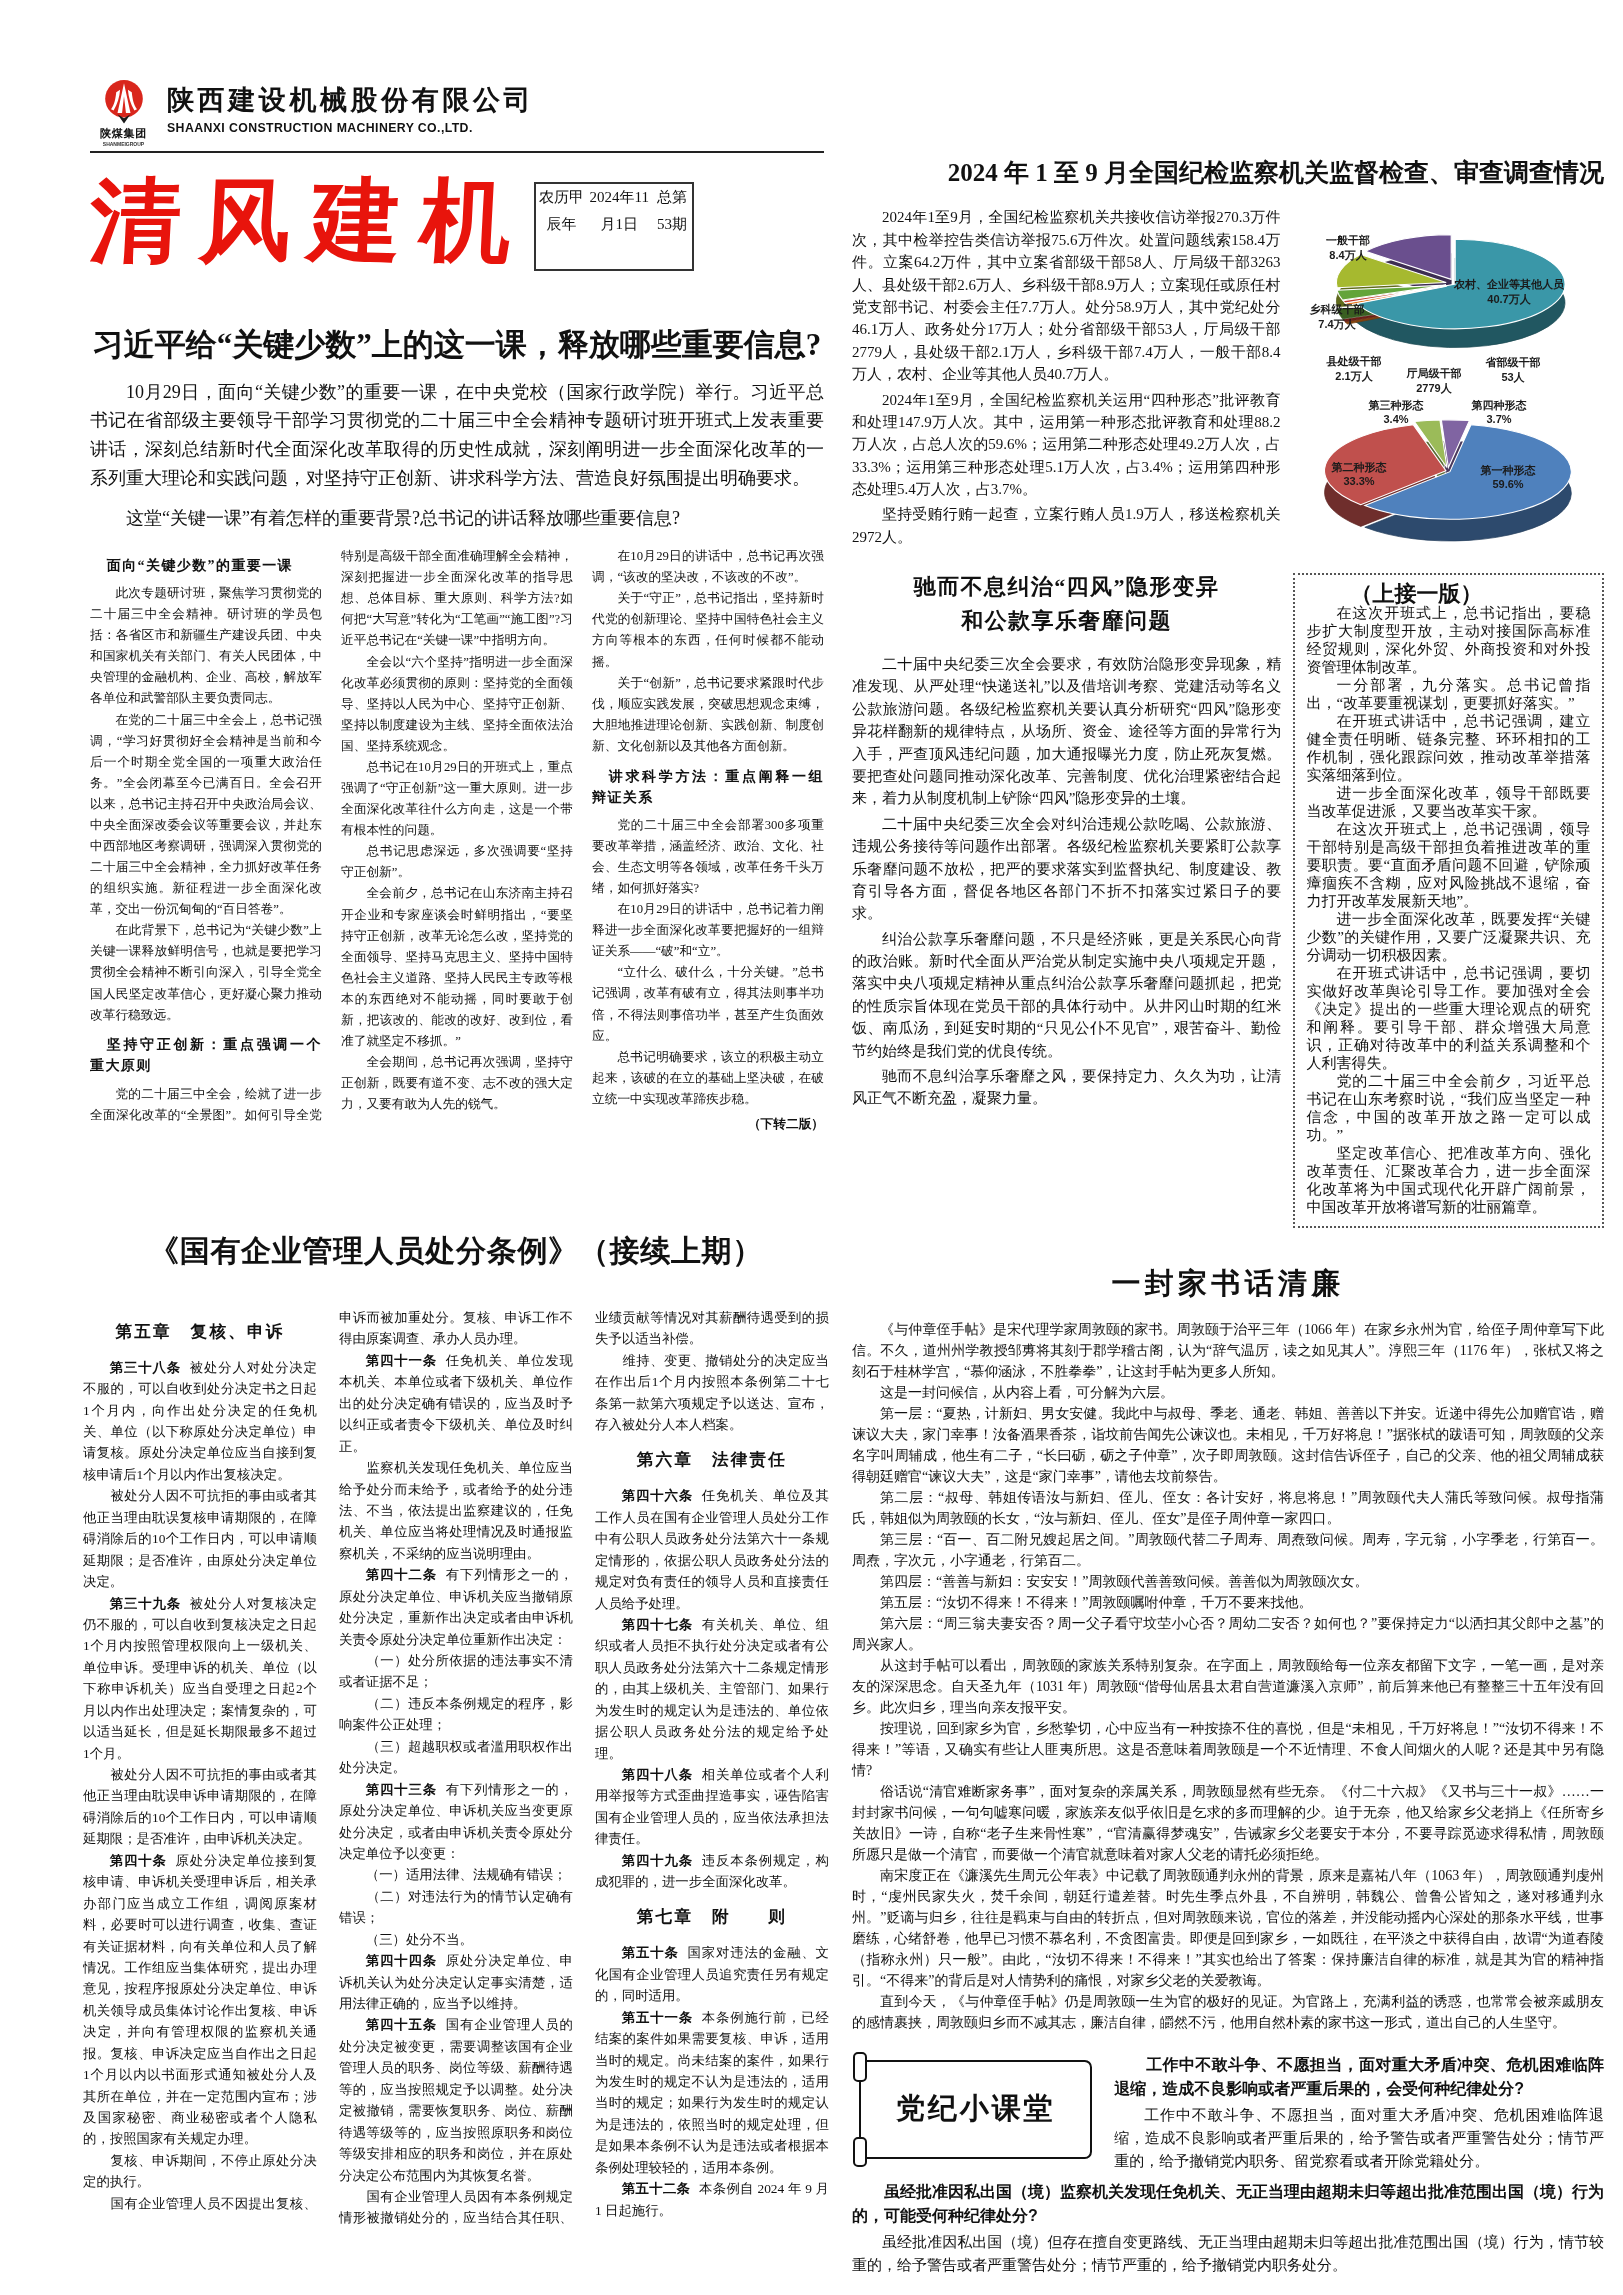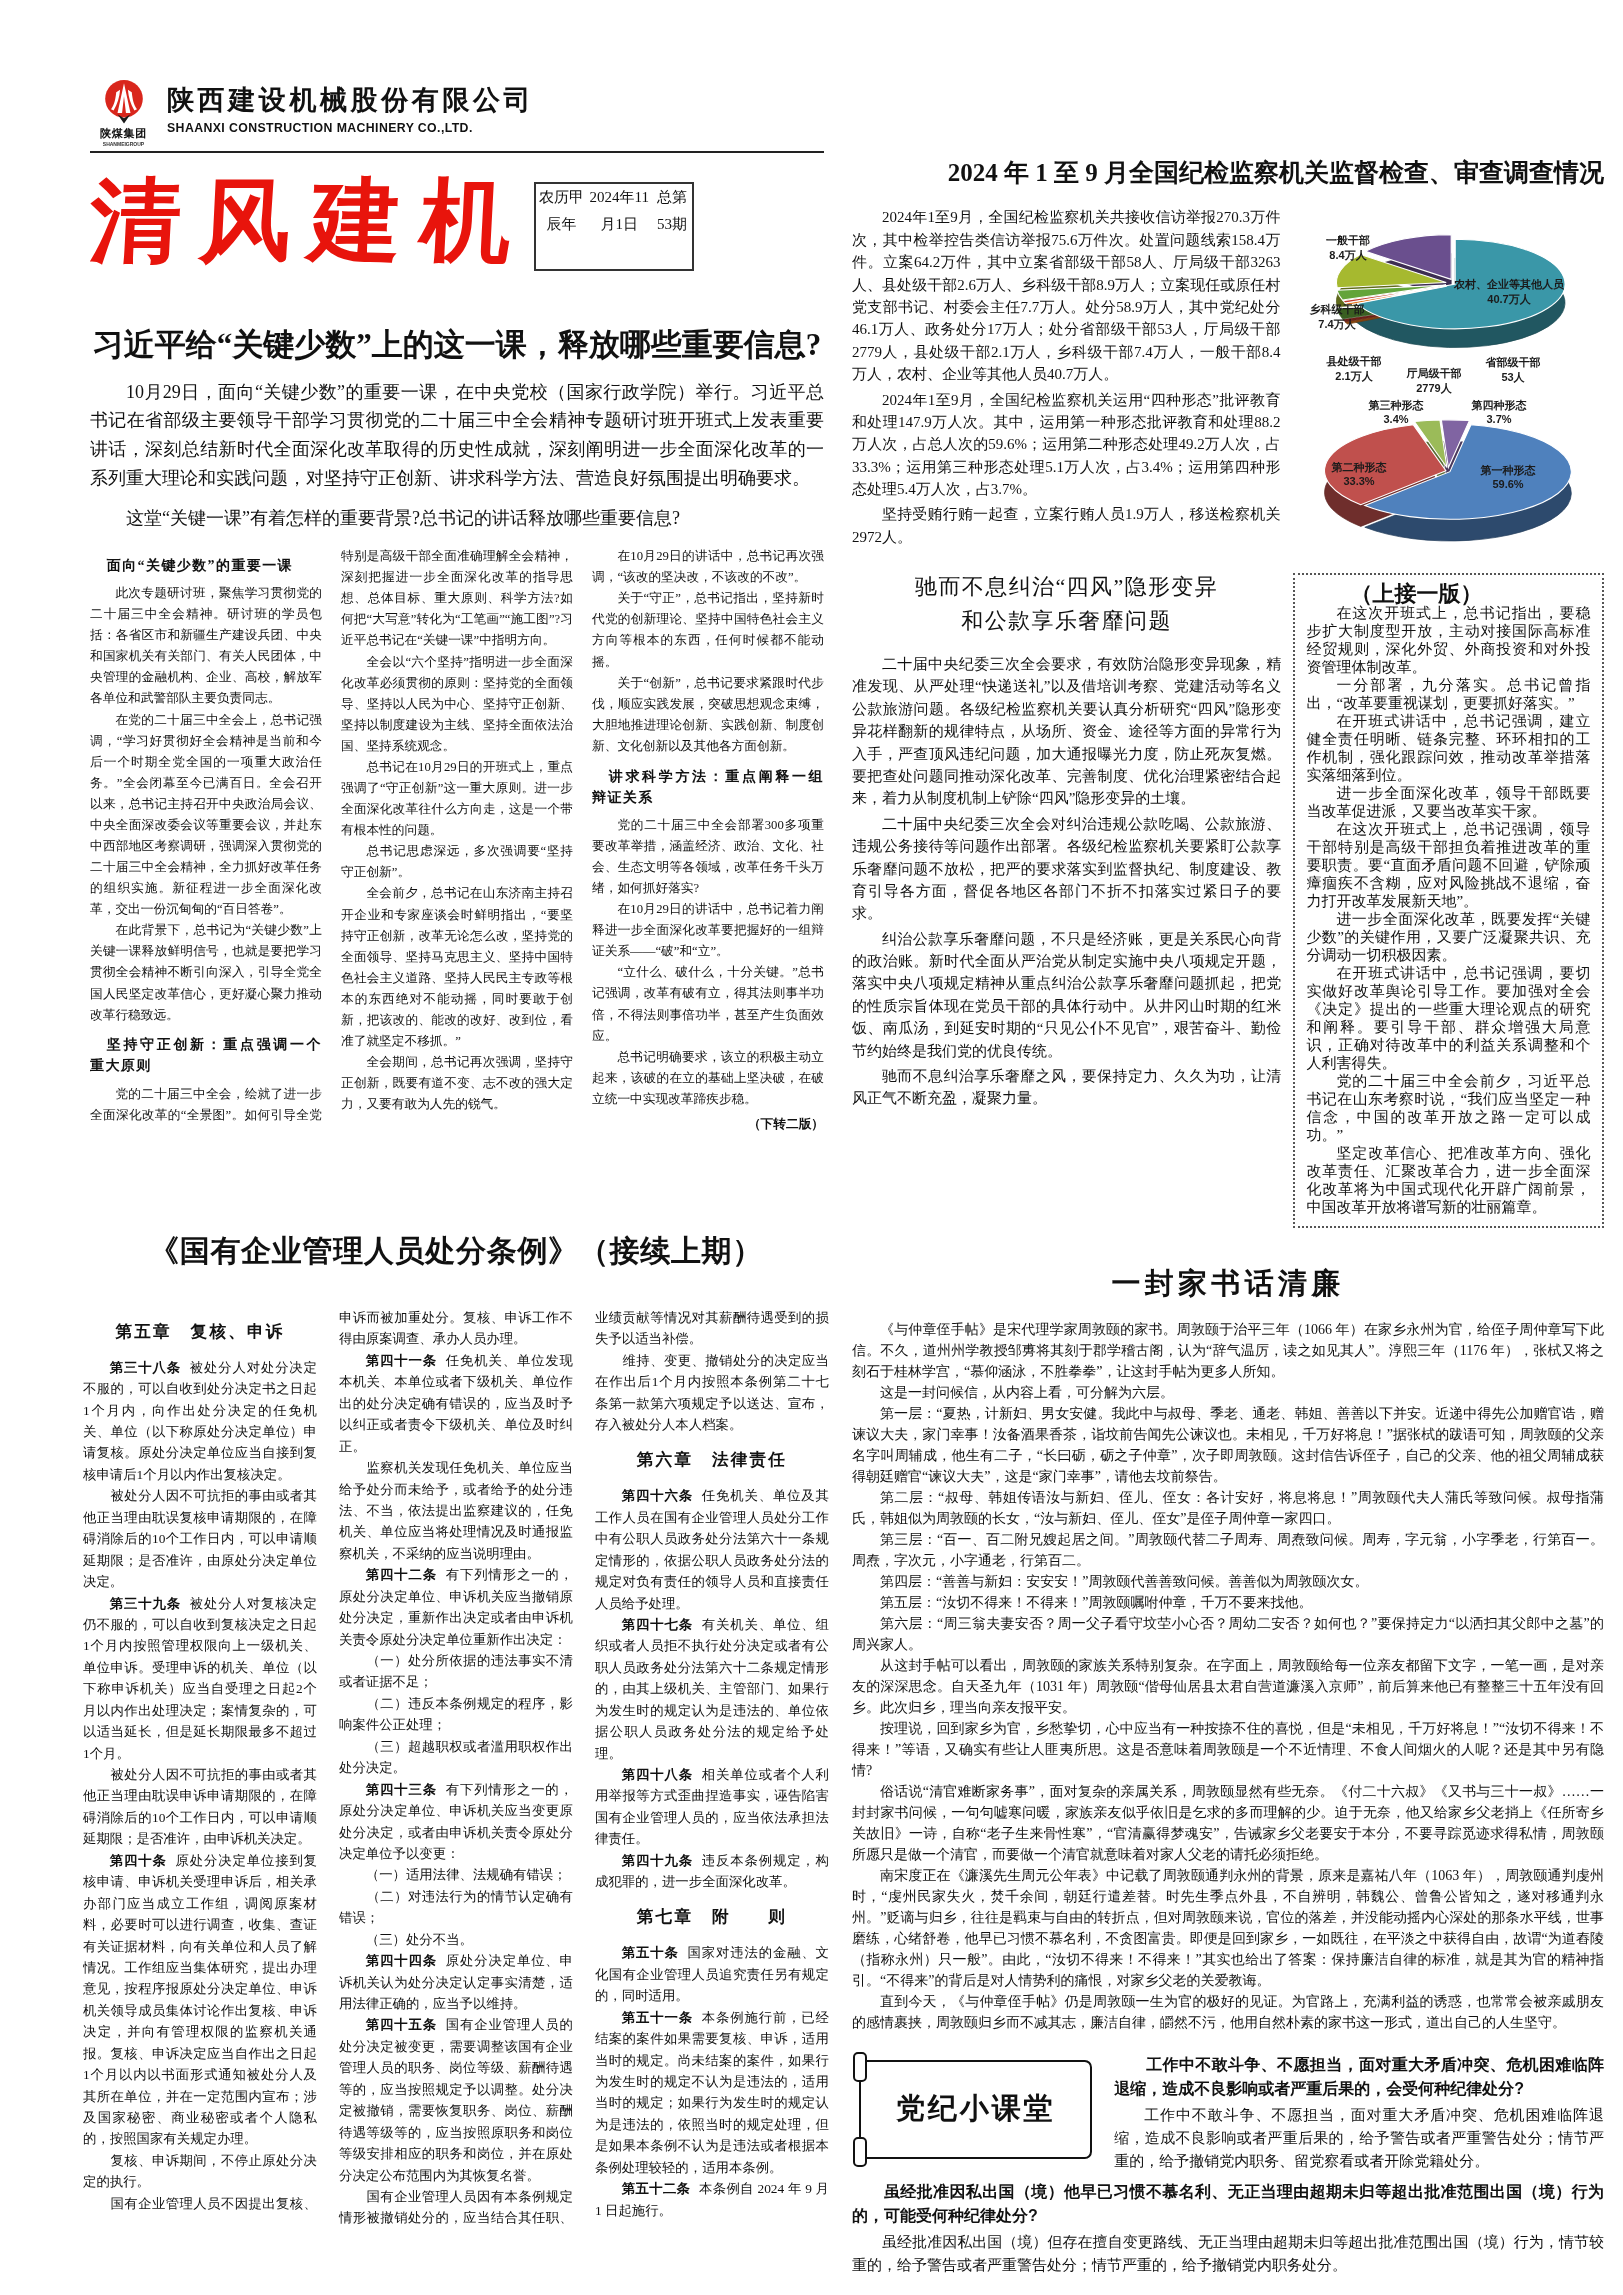--- a/index.html
+++ b/index.html
@@ -46,21 +46,21 @@
   .chartbox{float:right;clear:right;position:relative;width:312px;margin:0 0 4.3px 11.6px;}
   #pie1{height:182px;}
   #pie2{height:172px;}
   .pie-label{position:absolute;transform:translate(-50%,-50%);text-align:center;
              font-family:"Liberation Sans",sans-serif;font-weight:bold;font-size:11px;color:#1b1b1b;line-height:1.3;white-space:nowrap;}
   .contbox{float:right;clear:right;width:284px;border:2.2px dotted #555;padding:10px 11.6px;margin:4.3px 0 10px 11.6px;
            font-size:15px;line-height:18px;text-align:justify;}
   .contbox .tag{font-size:22px;font-weight:bold;margin:0 0 1px;}
   .contbox p{margin:0;text-indent:2em;}
   .report-flow p.rp{margin:0 0 2.9px;font-size:15px;line-height:22.4px;text-indent:2em;text-align:justify;}
-  h3.sifeng{margin:22px 22px 14.5px 0;font-size:22px;font-weight:400;text-align:center;line-height:1.55;letter-spacing:1.4px;}
+  h3.sifeng{margin:22px 22px 14.5px 0;font-size:22px;font-weight:700;text-align:center;line-height:1.55;letter-spacing:1.4px;}
   
   .letter{clear:both;padding-top:26px;}
   .letter h2{margin:0 0 14.5px;font-size:29px;font-weight:900;text-align:center;letter-spacing:4.3px;}
   .letter p{margin:0;font-size:14px;line-height:21px;text-indent:2em;text-align:justify;}
   
   .classroom{margin-top:20px;}
   .banner{float:left;position:relative;width:229px;height:95px;border:2.2px solid #111;border-radius:7.2px;
           margin:7.2px 22px 5.8px 7.2px;display:flex;align-items:center;justify-content:center;
           font-size:29px;font-weight:900;letter-spacing:2.9px;background:#fff;}
   .banner::before,.banner::after{content:"";position:absolute;left:-8.7px;width:10px;height:26px;
@@ -311,21 +311,21 @@
     </section>
 
     <section class="classroom">
       <div class="banner">党纪小课堂</div>
       <div>
           <div class="qa qa-item">
           <p class="q">工作中不敢斗争、不愿担当，面对重大矛盾冲突、危机困难临阵退缩，造成不良影响或者严重后果的，会受何种纪律处分?</p>
           <p class="a">工作中不敢斗争、不愿担当，面对重大矛盾冲突、危机困难临阵退缩，造成不良影响或者严重后果的，给予警告或者严重警告处分；情节严重的，给予撤销党内职务、留党察看或者开除党籍处分。</p>
         </div>
           <div class="qa qa-item">
-          <p class="q">虽经批准因私出国（境）他早已习惯不慕名利、无正当理由超期未归等超出批准范围出国（境）行为的，可能受何种纪律处分?</p>
+          <p class="q">虽经批准因私出国（境）监察机关发现任免机关、无正当理由超期未归等超出批准范围出国（境）行为的，可能受何种纪律处分?</p>
           <p class="a">虽经批准因私出国（境）但存在擅自变更路线、无正当理由超期未归等超出批准范围出国（境）行为，情节较重的，给予警告或者严重警告处分；情节严重的，给予撤销党内职务处分。</p>
         </div>
         </div>
     </section>
   </aside>
 
 </div>
 
 
 </body></html>

